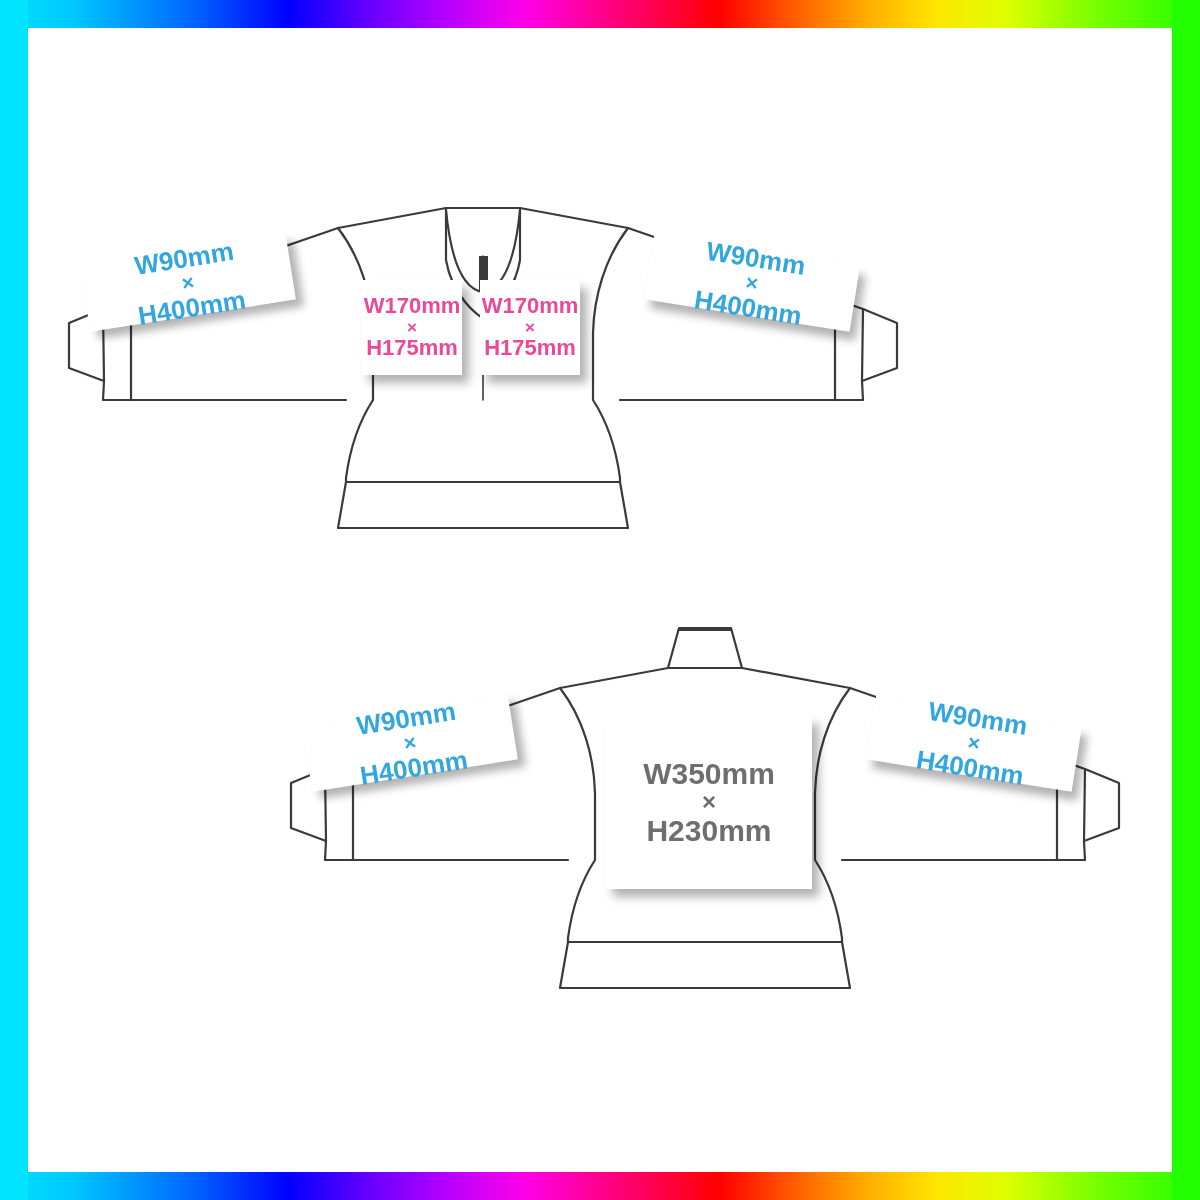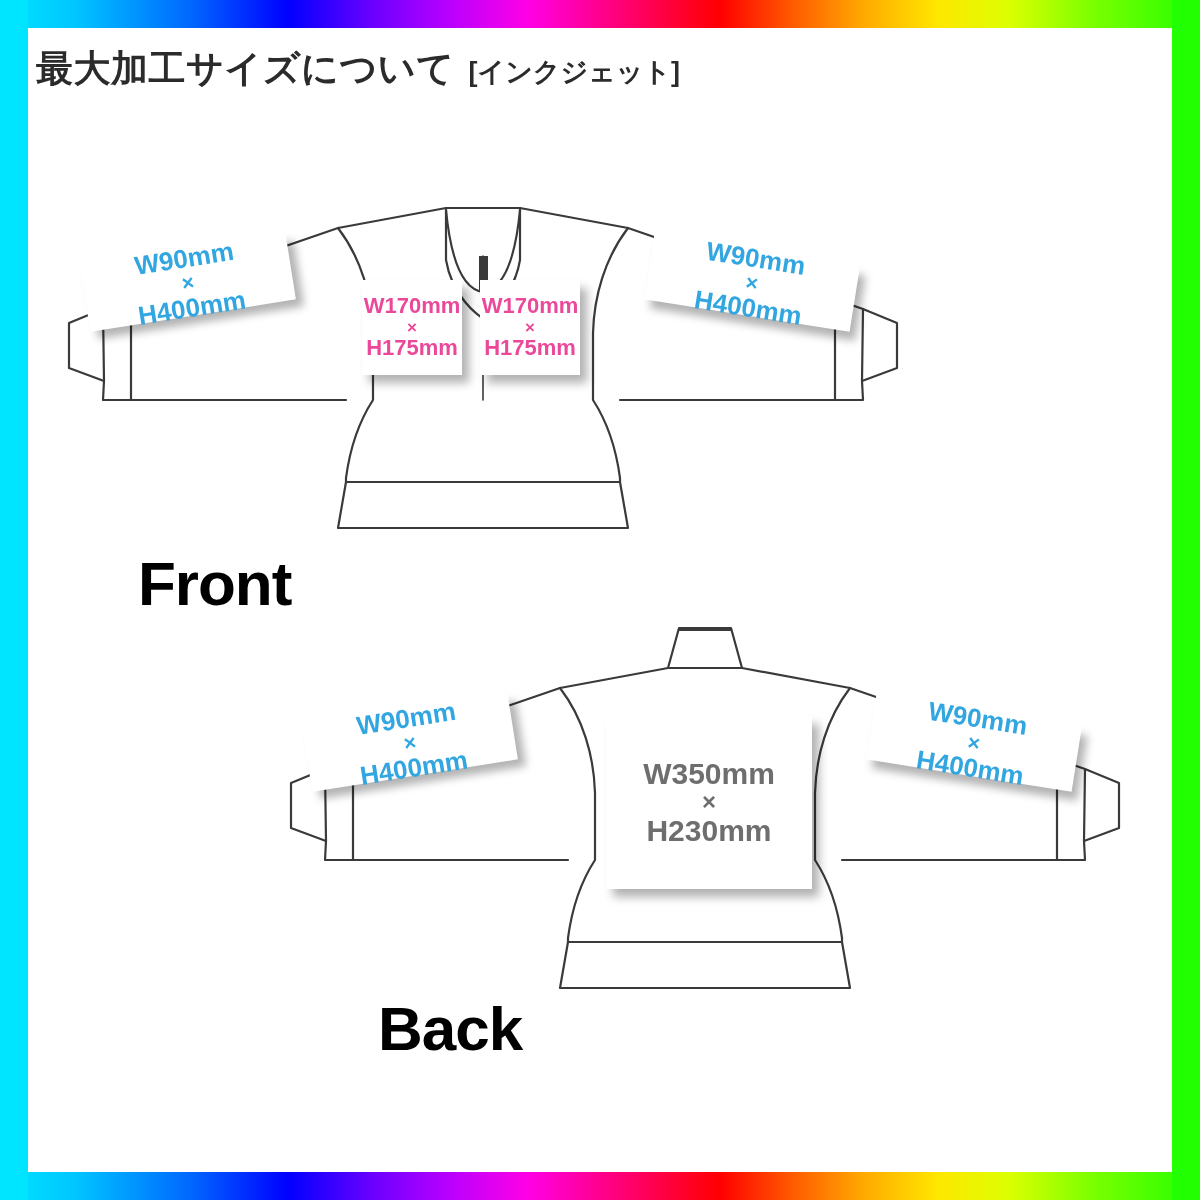--- a/index.html
+++ b/index.html
@@ -152,24 +152,20 @@
 
 <div id="page">
 
   <div class="rainbow top"></div>
   <div class="rainbow bottom"></div>
   <div class="side left"></div>
   <div class="side right"></div>
 
   <div class="canvas">
 
-    <div class="title-row">
-      <span class="title-main">最大加工サイズについて</span>
-      <span class="title-sub">[インクジェット]</span>
-    </div>
 
     <svg class="art" width="1144" height="1144" viewBox="0 0 1144 1144" style="fill:none;stroke:#3a3a3a;stroke-width:2.2;stroke-linejoin:round;stroke-linecap:round">
 
       <g>
 
         <path d="M 310 200 L 75 281 L 41 295 L 41 340 L 76 353 L 75 372 L 103 372 L 318 372"></path>
         <path d="M 75 281 L 76 353"></path>
         <path d="M 103 288 L 103 372"></path>
 
         <path d="M 600 200 L 835 281 L 869 295 L 869 340 L 834 353 L 835 372 L 807 372 L 592 372"></path>
@@ -251,36 +247,34 @@
       <span class="l2">×</span>
       <span class="l3">H175mm</span>
     </div>
 
     <div class="tag tag-sleeve" style="left:620px; top:222px; transform:rotate(9deg);">
       <span class="l1">W90mm</span>
       <span class="l2">×</span>
       <span class="l3">H400mm</span>
     </div>
 
-    <div class="view-label" id="front-label">Front</div>
 
     <div class="tag tag-sleeve" style="left:278px; top:682px; transform:rotate(-9deg);">
       <span class="l1">W90mm</span>
       <span class="l2">×</span>
       <span class="l3">H400mm</span>
     </div>
 
     <div class="tag tag-back" style="left:578px; top:688px;">
       <span class="l1">W350mm</span>
       <span class="l2">×</span>
       <span class="l3">H230mm</span>
     </div>
 
     <div class="tag tag-sleeve" style="left:842px; top:682px; transform:rotate(9deg);">
       <span class="l1">W90mm</span>
       <span class="l2">×</span>
       <span class="l3">H400mm</span>
     </div>
 
-    <div class="view-label" id="back-label">Back</div>
 
   </div>
 </div>
 
 </body></html>

